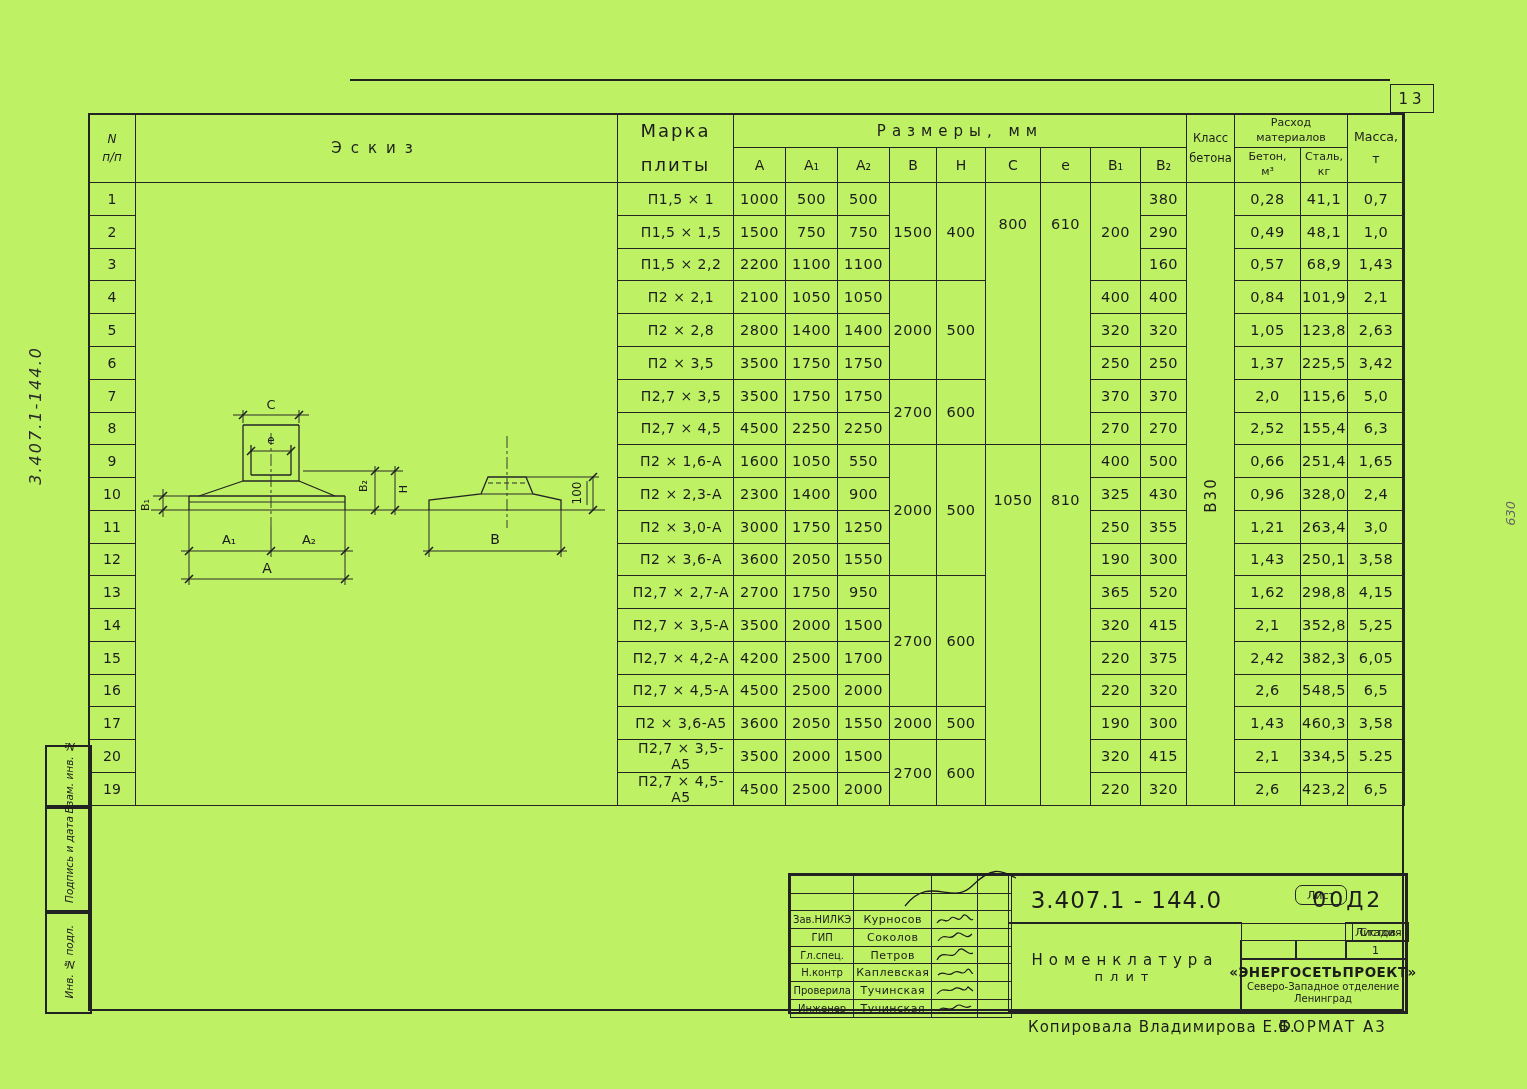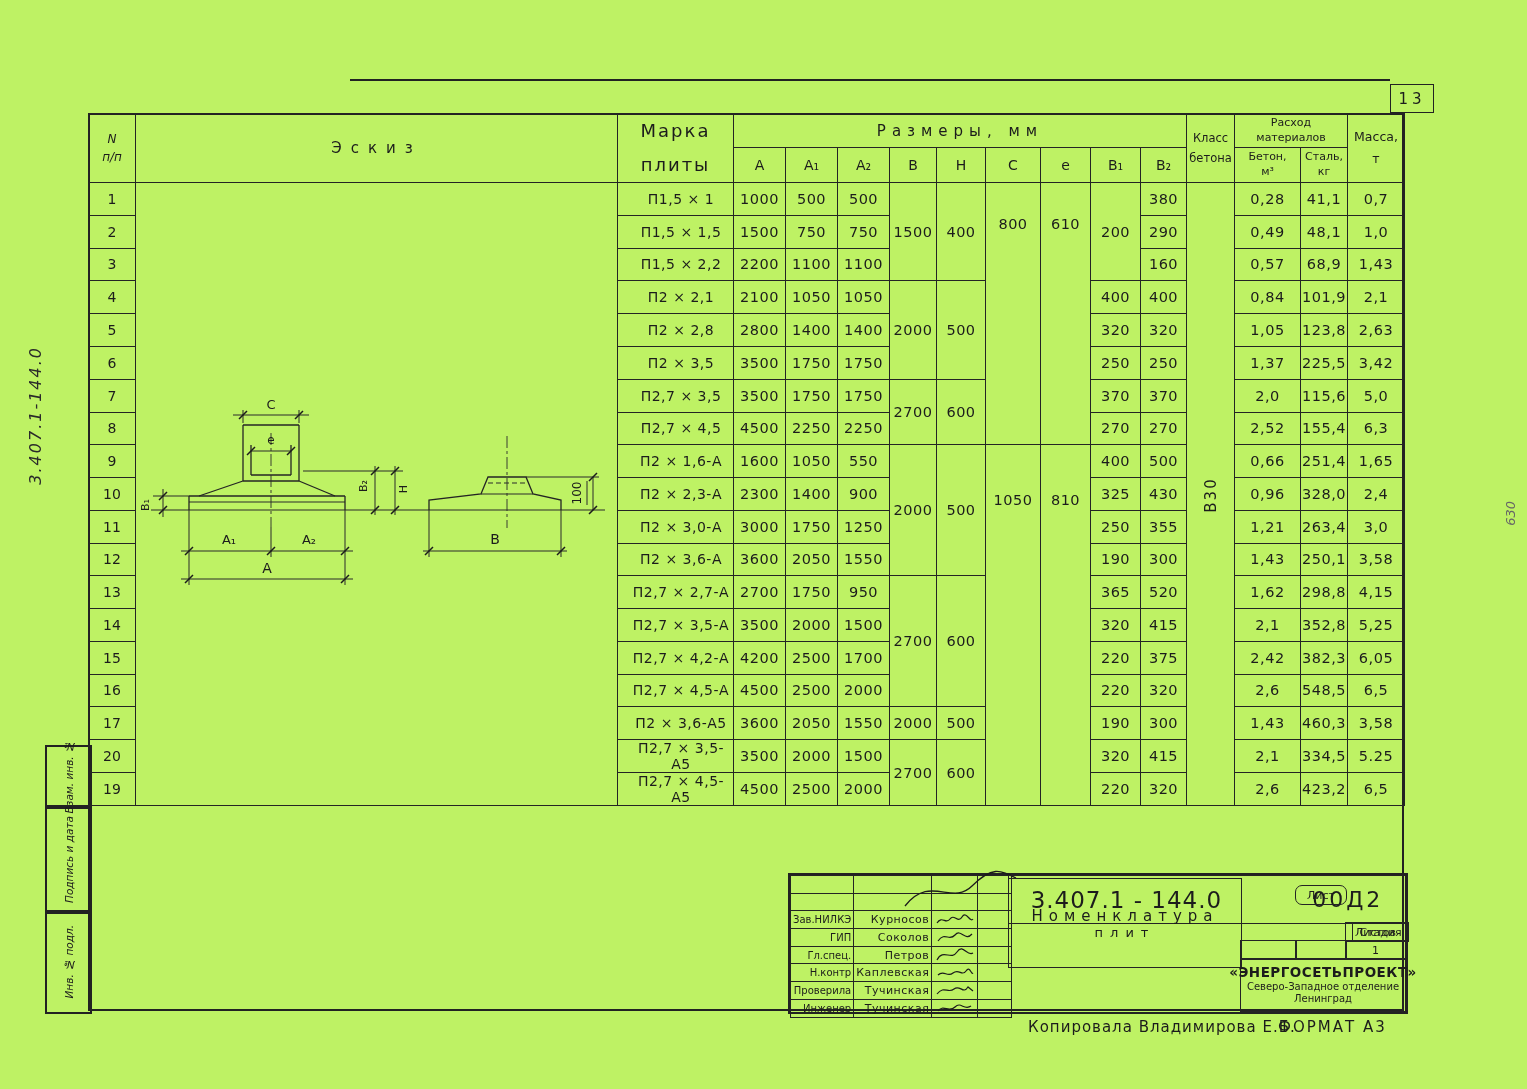--- a/index.html
+++ b/index.html
@@ -45,27 +45,27 @@
   .margin-doc{left:18px;top:330px;width:34px;height:170px;display:flex;align-items:center;justify-content:center;}
   .margin-doc span{writing-mode:vertical-rl;transform:rotate(180deg);font-size:16px;font-style:italic;
                    letter-spacing:2px;white-space:nowrap;color:#2a2a2a;}
   .margin-right{left:1498px;top:478px;width:24px;height:70px;display:flex;align-items:center;justify-content:center;}
   .margin-right span{writing-mode:vertical-rl;transform:rotate(180deg);font-size:13px;font-style:italic;color:#666;}
 
   
   .tb-outer{left:788px;top:873px;width:616px;height:137px;border:2px solid #222;}
   table.sig{position:absolute;left:790px;top:875px;border-collapse:collapse;table-layout:fixed;}
   table.sig td{border:1.5px solid #242424;padding:0 2px;height:16.7px;font-size:10px;
-               text-align:right;vertical-align:middle;white-space:nowrap;overflow:hidden;}
+               text-align:center;vertical-align:middle;white-space:nowrap;overflow:hidden;}
   table.sig td.name{font-size:11px;letter-spacing:0.5px;}
   .tb-num{left:1008px;top:875px;width:396px;height:47px;border:1.5px solid #242424;
           display:flex;align-items:center;justify-content:center;gap:42px;}
   .tb-num .dn{font-size:23px;letter-spacing:1px;}
   .tb-num .ds{font-size:22px;letter-spacing:3px;margin-left:48px;}
-  .tb-name{left:1008px;top:878px;width:232px;height:88px;border:1.5px solid #242424;
+  .tb-name{left:1008px;top:922px;width:232px;height:88px;border:1.5px solid #242424;
            display:flex;flex-direction:column;align-items:center;justify-content:center;}
   .tb-name .t1{font-size:15px;letter-spacing:6px;}
   .tb-name .t2{font-size:13px;letter-spacing:7px;}
   .stage-cell{border:1.5px solid #242424;display:flex;align-items:center;justify-content:center;font-size:11px;}
   .org{left:1240px;top:958px;width:164px;height:52px;border:1.5px solid #242424;
        display:flex;flex-direction:column;align-items:center;justify-content:center;line-height:1.25;}
   .org .o1{font-size:13.5px;font-weight:bold;letter-spacing:0.5px;}
   .org .o2,.org .o3{font-size:10px;}
 
   .copy-note{left:1028px;top:1018px;font-size:15px;letter-spacing:1px;}

